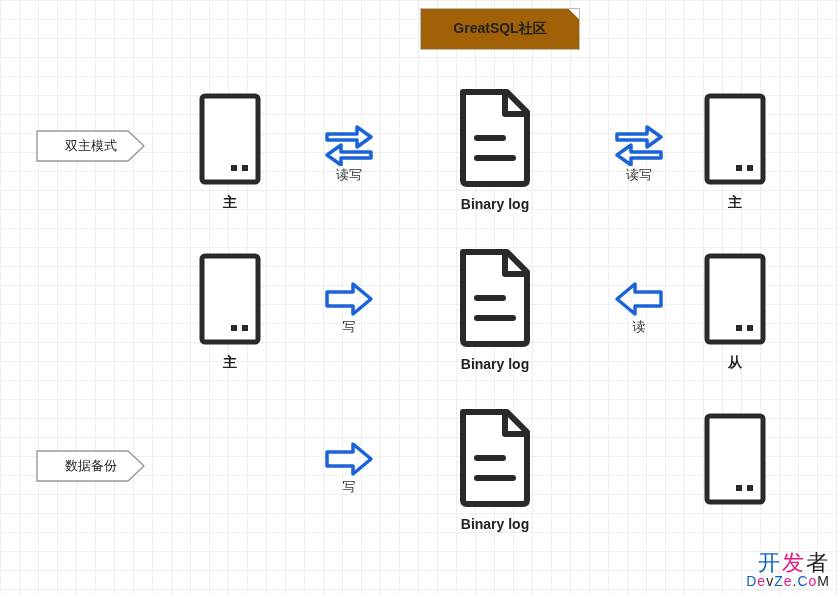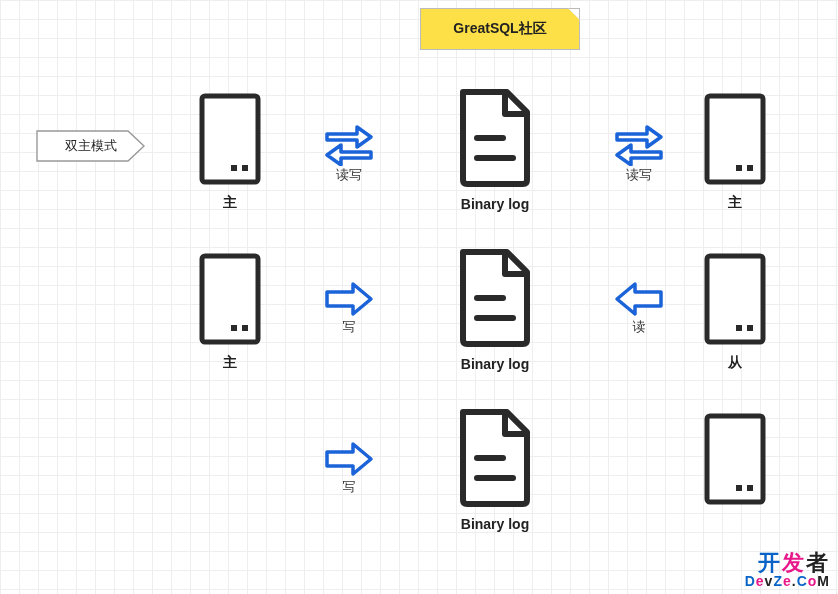--- a/index.html
+++ b/index.html
@@ -13,21 +13,21 @@
     linear-gradient(90deg, #eee 1px, transparent 1px);
   background-size: 19px 19px;
   position: relative;
 }
 .header-tag {
   position: absolute;
   left: 420px;
   top: 8px;
   width: 160px;
   height: 42px;
-  background: #fde047;
+  background: #a16207;
   border: 1px solid #bbb;
   display: flex;
   align-items: center;
   justify-content: center;
   font-size: 14px;
   font-weight: bold;
   color: #222;
 }
 .header-tag::after {
   content: "";
@@ -107,26 +107,26 @@
 }
 .watermark {
   position: absolute;
   right: 8px;
   bottom: 6px;
   text-align: right;
   line-height: 1;
 }
 .watermark .line1 {
   font-size: 22px;
-  font-weight: bold;
+  font-weight: normal;
   letter-spacing: 2px;
 }
 .watermark .line2 {
   font-size: 14px;
-  font-weight: bold;
+  font-weight: normal;
   letter-spacing: 1px;
   margin-left: 9px;
 }
 .wm-c1 { color: #0a64c8; }
 .wm-c2 { color: #e8178a; }
 .wm-c3 { color: #222; }
 </style>
 </head>
 <body>
 
@@ -221,20 +221,26 @@
     <svg width="68" height="98" viewBox="0 0 68 98">
         <rect x="6" y="6" width="56" height="86" rx="3" fill="#fff" stroke="#2a2a2a" stroke-width="5"></rect>
         <rect x="35" y="75" width="6" height="6" fill="#2a2a2a"></rect>
         <rect x="46" y="75" width="6" height="6" fill="#2a2a2a"></rect>
       </svg>
     <div class="caption">从</div>
   </div>
 </div>
 
 <div class="row row3">
+  <div class="label-arrow">
+    <svg width="110" height="32" viewBox="0 0 110 32">
+        <path d="M1 1 L92 1 L108 16 L92 31 L1 31 Z" fill="#fff" stroke="#999" stroke-width="1.4"></path>
+      </svg>
+    <span>数据备份</span>
+  </div>
   <div class="cell cell-arrow-l">
     <svg width="56" height="38" viewBox="0 0 56 38">
         <path d="M6 12 L32 12 L32 4 L50 19 L32 34 L32 26 L6 26 Z" fill="#fff" stroke="#1b63d8" stroke-width="3.5" stroke-linejoin="round"></path>
       </svg>
     <div class="arrow-caption">写</div>
   </div>
   <div class="cell cell-log">
     <svg width="88" height="104" viewBox="0 0 88 104">
         <path d="M12 6 L56 6 L76 26 L76 94 Q76 98 72 98 L16 98 Q12 98 12 94 Z" fill="#fff" stroke="#2a2a2a" stroke-width="6" stroke-linejoin="round"></path>
         <path d="M54 6 L54 28 L76 28" fill="none" stroke="#2a2a2a" stroke-width="6" stroke-linejoin="round"></path>

